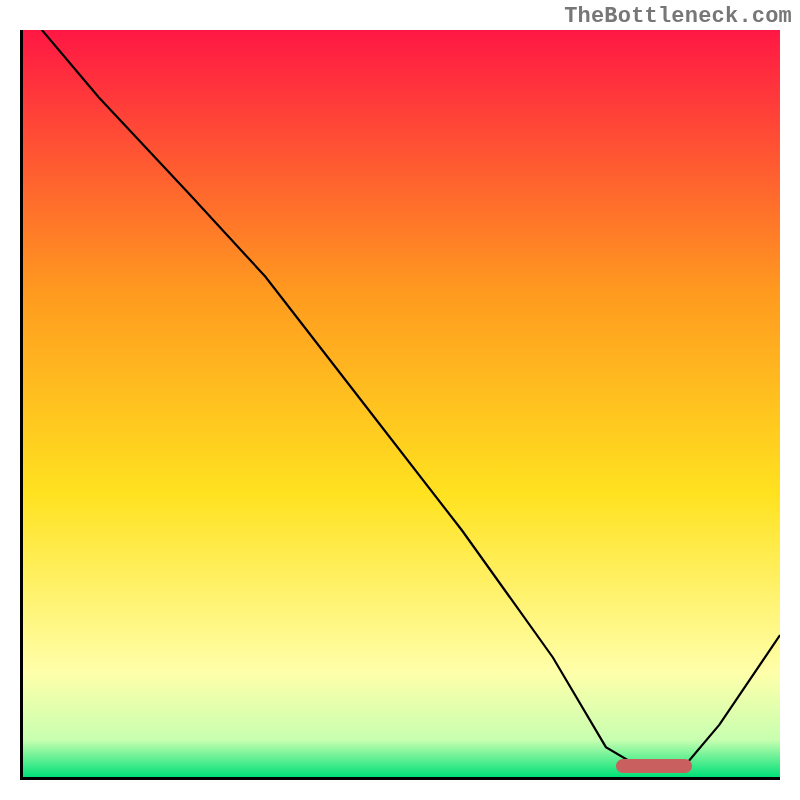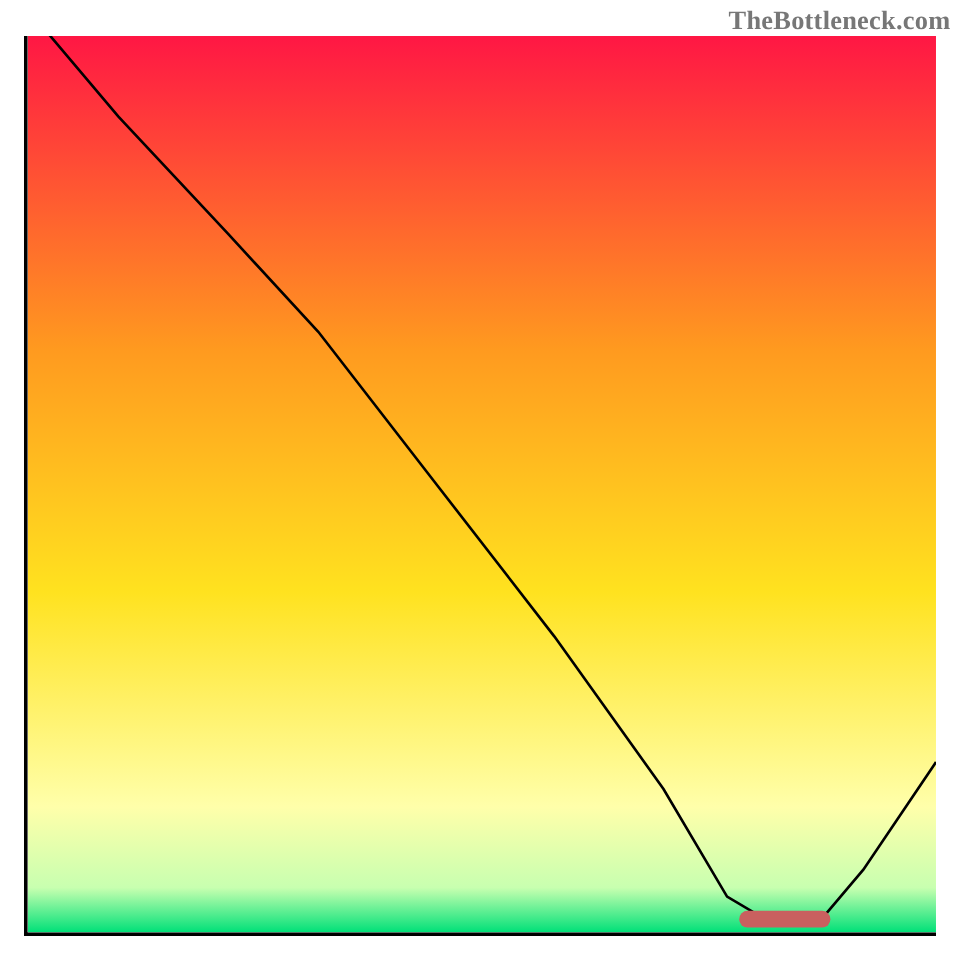--- a/index.html
+++ b/index.html
@@ -2,21 +2,21 @@
 <html><head>
 <meta charset="utf-8">
 <style>
   * { margin: 0; padding: 0; box-sizing: border-box; }
   html, body { width: 800px; height: 800px; overflow: hidden; background: #fff; }
   .wrap { position: relative; width: 800px; height: 800px; }
   .watermark {
     position: absolute;
     top: 4px;
     right: 8px;
-    font-family: Liberation Serif, serif;
+    font-family: Liberation Mono, monospace;
     font-size: 22px;
     font-weight: bold;
     color: #777;
     letter-spacing: 0.2px;
   }
   .plot {
     position: absolute;
     left: 20px;
     top: 30px;
     width: 760px;

